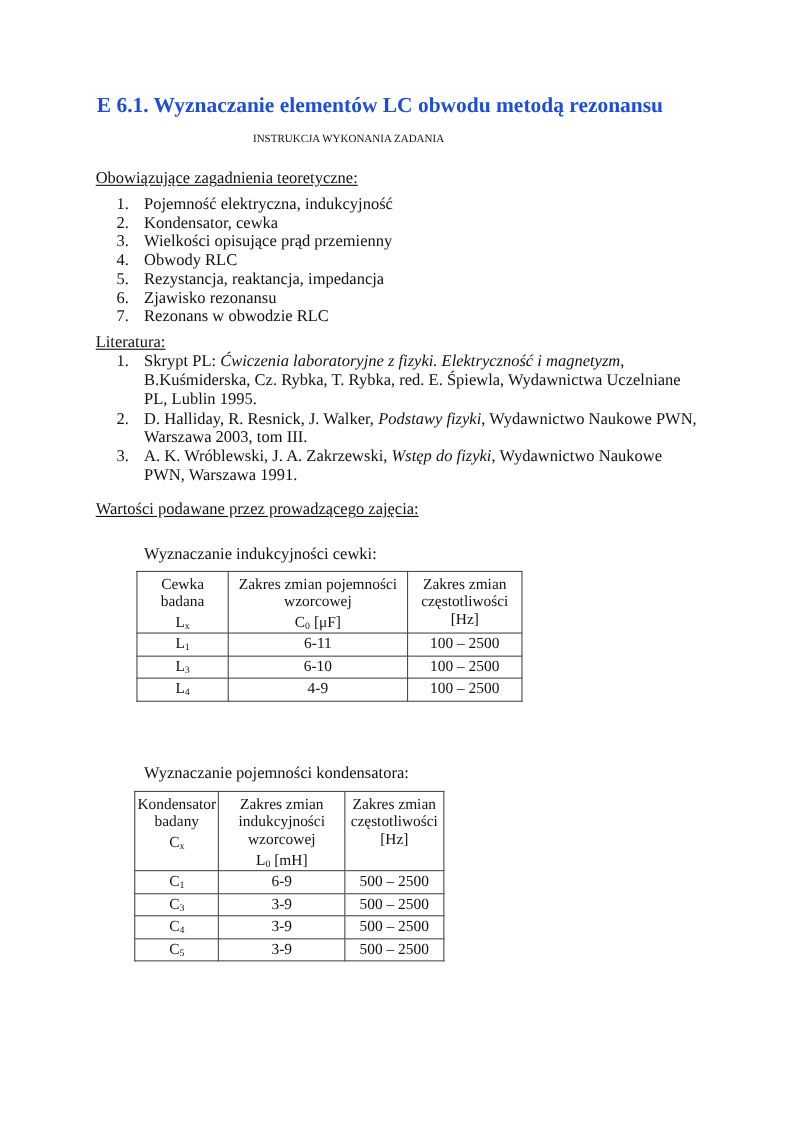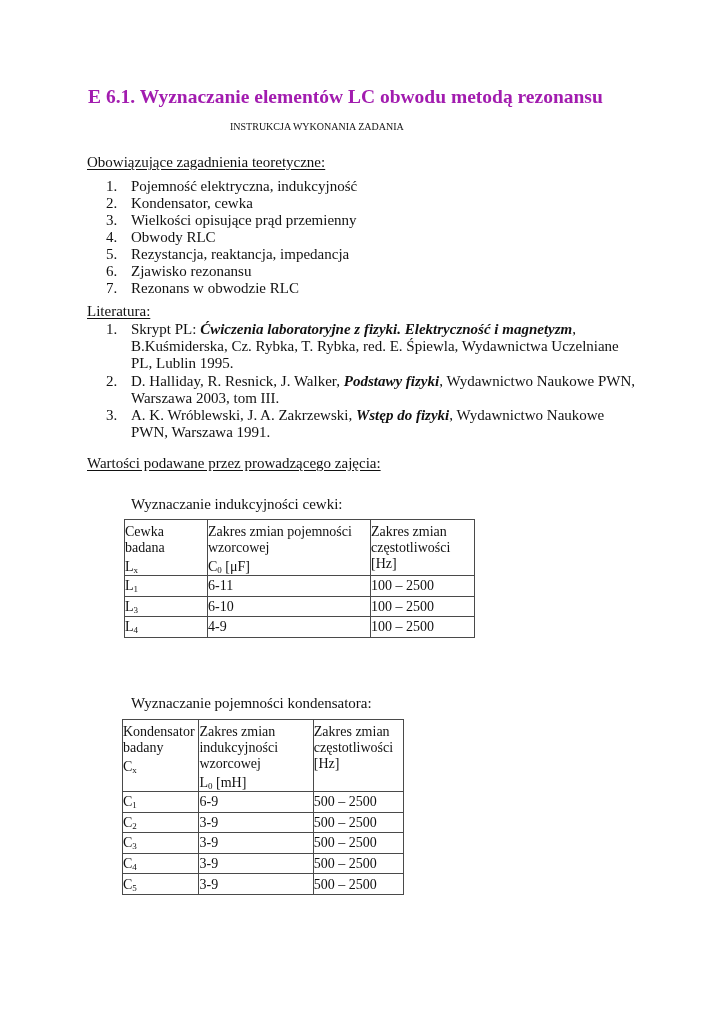--- a/index.html
+++ b/index.html
@@ -4,46 +4,46 @@
 <style>
   html, body { margin: 0; padding: 0; background: #ffffff; }
   body {
     width: 725px; height: 1024px; position: relative; overflow: hidden;
     font-family: "Liberation Serif", "DejaVu Serif", serif;
     color: #111111;
     font-size: 15px;
   }
   .abs { position: absolute; white-space: nowrap; }
   .title {
-    left: 88px; top: 86px; font-size: 19.5px; font-weight: bold; color: #a21caf;
+    left: 88px; top: 86px; font-size: 19.5px; font-weight: bold; color: #1d4ed8;
   }
   .subtitle { left: 230px; top: 121px; font-size: 10px; }
   .u { text-decoration: underline; text-underline-offset: 2px; }
   .sec1 { left: 87px; top: 154px; }
   .list { position: absolute; margin: 0; padding: 0; list-style: none; }
   .list li { height: 17px; line-height: 17px; position: relative; }
   .list .num { position: absolute; left: 0; }
   .list .txt { position: absolute; left: 25px; white-space: nowrap; }
   .topics { left: 106px; top: 178px; }
   .lit-label { left: 87px; top: 303px; text-decoration: underline; }
   .refs { left: 106px; top: 321px; }
   .refs li { height: auto; }
   .refs .txt { position: relative; left: 0; display: block; margin-left: 25px; white-space: normal; width: 510px; line-height: 17.2px; }
   .refs .num { top: 0; }
   .refs li { margin-bottom: 0; }
-  i { font-style: italic; font-weight: bold; }
+  i { font-style: italic; }
   .sec2 { left: 87px; top: 455px; }
   .cap1 { left: 131px; top: 496px; }
   .cap2 { left: 131px; top: 695px; }
   table.grid {
     position: absolute; border-collapse: collapse; font-size: 14px;
     font-family: "Liberation Serif", "DejaVu Serif", serif;
   }
   table.grid td, table.grid th {
-    border: 1px solid #4a4a4a; text-align: left; padding: 0; font-weight: normal;
+    border: 1px solid #4a4a4a; text-align: center; padding: 0; font-weight: normal;
     line-height: 16px; vertical-align: top;
   }
   table.grid th { padding-top: 4px; }
   table.grid td { height: 19.6px; line-height: 19px; vertical-align: middle; }
   .t1 { left: 124px; top: 519px; width: 351px; }
   .t2 { left: 122px; top: 719px; width: 282px; }
   sub { font-size: 9px; vertical-align: -2px; line-height: 0; }
   .hline { display: block; }
   .unitline { display: block; margin-top: 3px; }
 </style>
@@ -170,25 +170,20 @@
           <span class="hline">częstotliwości</span>
           <span class="hline">[Hz]</span>
         </th>
   </tr>
   <tr>
         <td><span>C</span><sub>1</sub></td>
         <td>6-9</td>
         <td>500 – 2500</td>
       </tr>
   <tr>
-        <td><span>C</span><sub>2</sub></td>
-        <td>3-9</td>
-        <td>500 – 2500</td>
-      </tr>
-  <tr>
         <td><span>C</span><sub>3</sub></td>
         <td>3-9</td>
         <td>500 – 2500</td>
       </tr>
   <tr>
         <td><span>C</span><sub>4</sub></td>
         <td>3-9</td>
         <td>500 – 2500</td>
       </tr>
   <tr>

